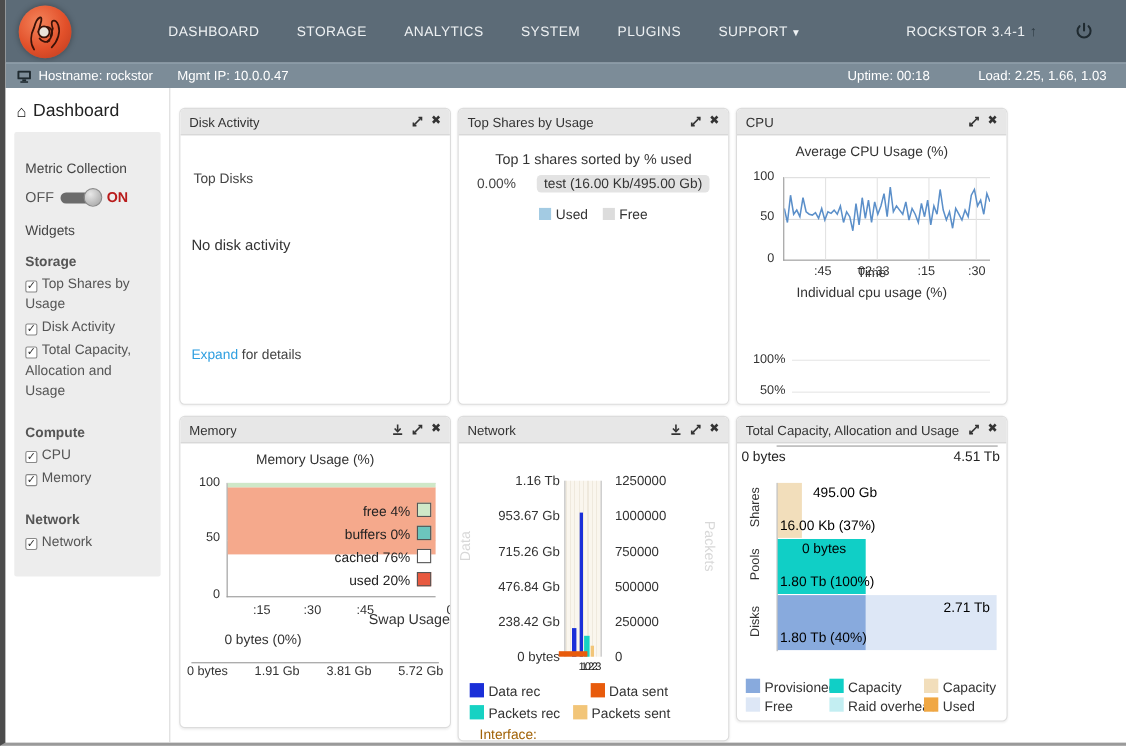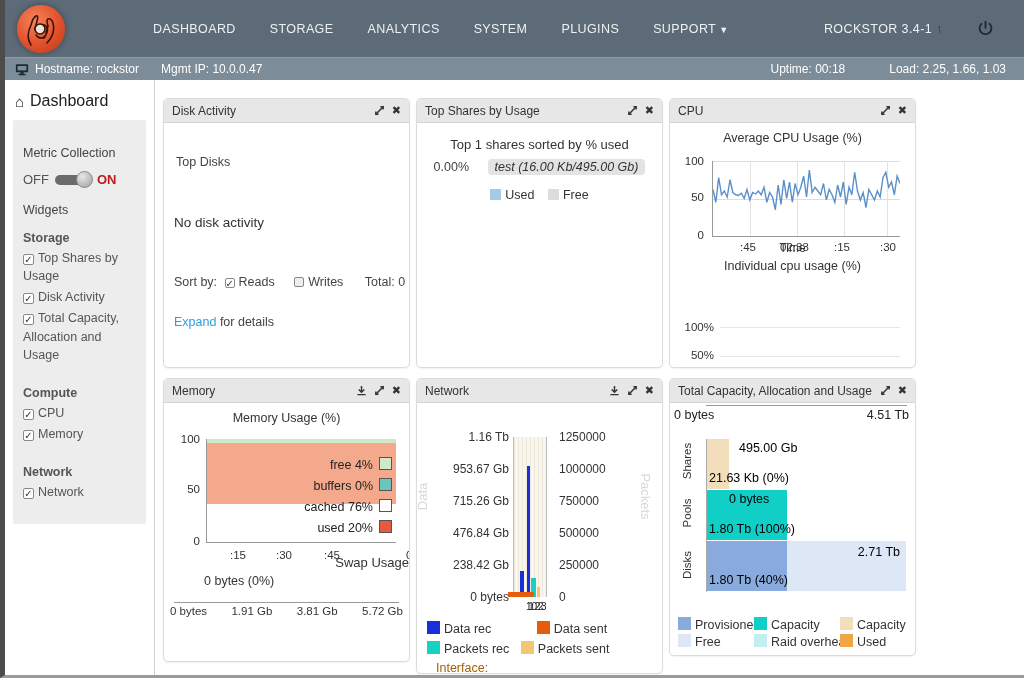--- a/index.html
+++ b/index.html
@@ -206,26 +206,20 @@
                 <path d="M5 10 h-3 v-3"></path>
               </g>
             </svg>
           </span>
         <span class="picon" style="font-weight:bold;">✖</span>
       </span>
     </div>
     <div class="pbody" style="height:244px;">
       <div style="position:absolute; left:12px; top:32px;">Top Disks</div>
       <div style="position:absolute; left:10px; top:92px; font-size:13.5px; color:#333;">No disk activity</div>
-      <div style="position:absolute; left:10px; top:152px; white-space:nowrap;">
-        <span>Sort by:</span>
-        <label style="margin-left:4px; cursor:pointer;"><span class="cbx" style="width:10px;height:10px;">✓</span><span>Reads</span></label>
-        <label style="margin-left:16px; cursor:pointer;"><span class="cbx" style="width:10px;height:10px;background:#eee;"></span><span>Writes</span></label>
-        <span style="margin-left:18px;">Total: 0</span>
-      </div>
       <div style="position:absolute; left:10px; top:192px;">
         <span class="blue-link">Expand</span><span> for details</span>
       </div>
     </div>
   </div>
 
   <div class="panel" style="left:261px; top:18px; height:270px;">
     <div class="phead">
       <span class="ptitle">Top Shares by Usage</span>
       <span class="picons">
@@ -238,21 +232,21 @@
               </g>
             </svg>
           </span>
         <span class="picon" style="font-weight:bold;">✖</span>
       </span>
     </div>
     <div class="pbody" style="height:244px;">
       <div style="text-align:center; margin-top:14px; font-size:13px; color:#333;">Top 1 shares sorted by % used</div>
       <div style="text-align:center; margin-top:8px; white-space:nowrap;">
         <span>0.00%</span>
-        <span class="pill" style="margin-left:15px;font-style:italic;">test (16.00 Kb/495.00 Gb)</span>
+        <span class="pill" style="margin-left:15px;">test (16.00 Kb/495.00 Gb)</span>
       </div>
       <div style="text-align:center; margin-top:14px; color:#333;">
         <span class="legend-sw" style="background: rgb(163, 203, 227);"></span><span>Used</span>
         <span class="legend-sw" style="margin-left: 10px; background: rgb(220, 220, 220);"></span><span>Free</span>
       </div>
     </div>
   </div>
 
   <div class="panel" style="left:514px; top:18px; height:270px;">
     <div class="phead">
@@ -454,21 +448,21 @@
       </span>
     </div>
     <div class="pbody" style="height:252px;">
       <span class="cap-cat" style="left:-8px; top:50px;">Shares</span>
       <span class="cap-cat" style="left:-8px; top:102px;">Pools</span>
       <span class="cap-cat" style="left:-8px; top:154px;">Disks</span>
       <div class="cap-rows">
         <div class="cap-row">
           <div class="cap-bar" style="width: 11%; background: rgb(242, 222, 187);"></div>
           <div class="cap-lbl" style="left:32px; top:2px;">495.00 Gb</div>
-          <div class="cap-lbl" style="left:2px; bottom:4px;">21.63 Kb (0%)</div>
+          <div class="cap-lbl" style="left:2px; bottom:4px;">16.00 Kb (37%)</div>
         </div>
         <div class="cap-row">
           <div class="cap-bar" style="width: 40%; background: rgb(16, 207, 198);"></div>
           <div class="cap-lbl" style="left:22px; top:2px;">0 bytes</div>
           <div class="cap-lbl" style="left:2px; bottom:4px;">1.80 Tb (100%)</div>
         </div>
         <div class="cap-row">
           <div class="cap-free" style="left: 40%; background: rgb(221, 231, 246);"></div>
           <div class="cap-bar" style="width: 40%; background: rgb(136, 170, 221);"></div>
           <div class="cap-lbl" style="right:6px; top:4px;">2.71 Tb</div>

